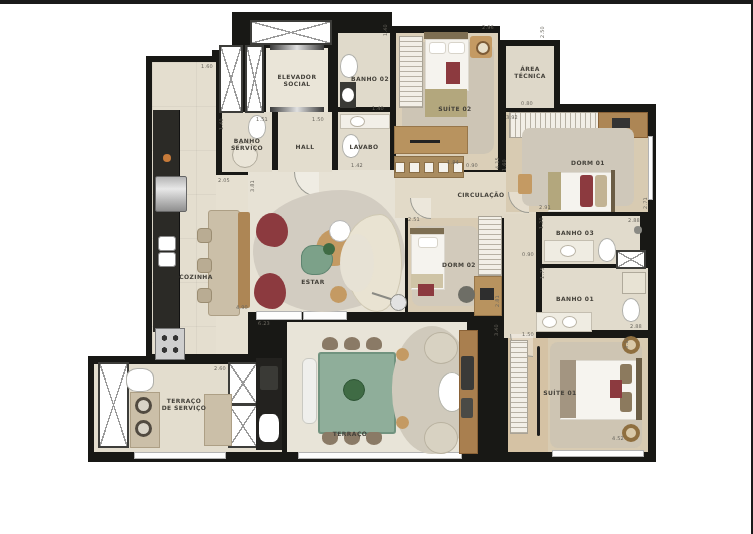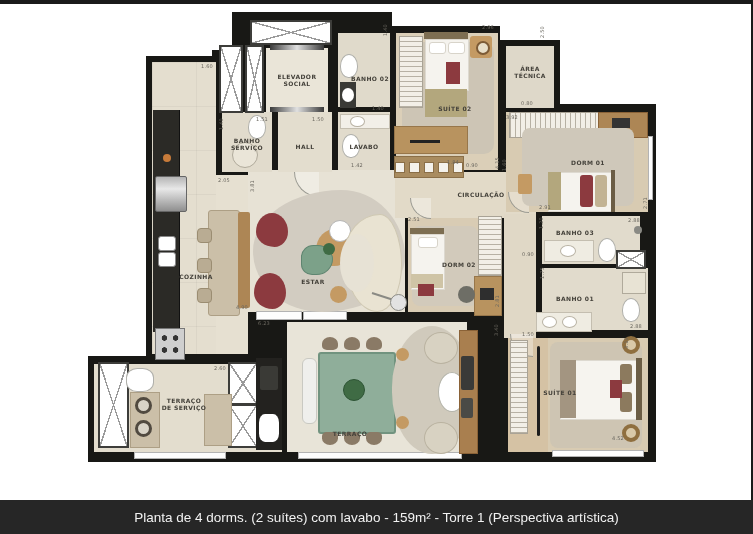--- a/index.html
+++ b/index.html
@@ -282,16 +282,13 @@
         <div class="dim" style="left: 264px; top: 323px;">6.23</div>
         <div class="dim" style="left: 242px; top: 307px;">4.90</div>
         <div class="dim v" style="left: 252px; top: 186px;">3.81</div>
         <div class="dim" style="left: 220px; top: 368px;">2.60</div>
         <div class="dim v" style="left: 626px; top: 343px;">3.10</div>
         <div class="dim" style="left: 618px; top: 438px;">4.52</div>
         <div class="dim" style="left: 636px; top: 326px;">2.88</div>
       </div>
   </div>
 
-  <div id="caption-bar">
-    <span>Planta de 4 dorms. (2 suítes) com lavabo - 159m² - Torre 1 (Perspectiva artística)</span>
-  </div>
 </div>
 
 </body></html>

